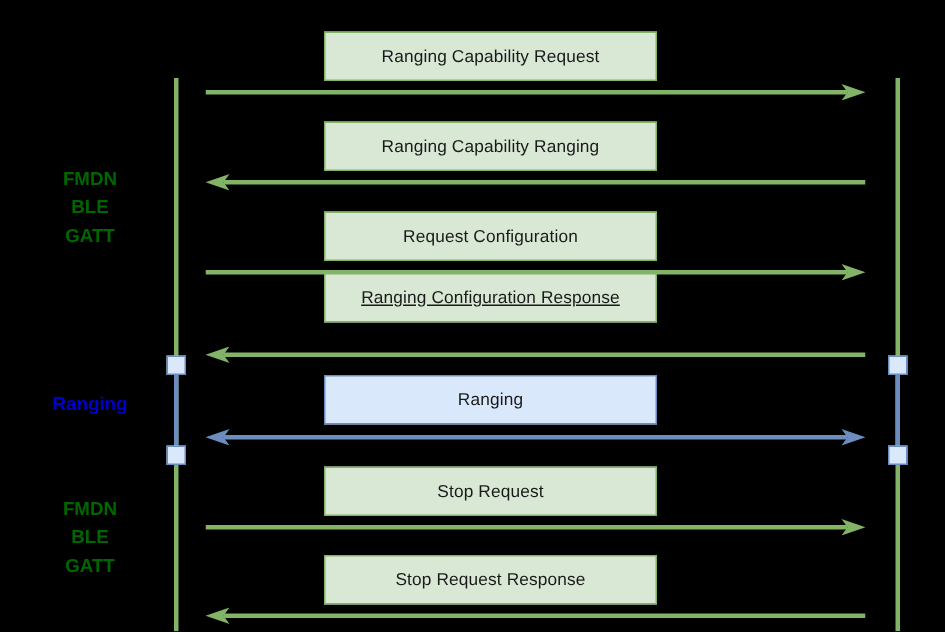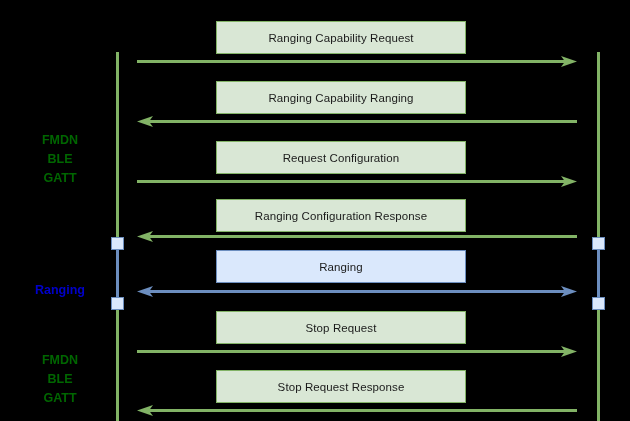--- a/index.html
+++ b/index.html
@@ -33,21 +33,21 @@
   }
   .act-bar {
     position: absolute;
     width: 3px;
     background: #6c8ebf;
   }
   
   .msg-box {
     position: absolute;
     left: 216px;
-    width: 250px;
+    width: 222px;
     height: 33px;
     box-sizing: border-box;
     display: flex;
     align-items: center;
     justify-content: center;
     font-size: 11.5px;
     color: #1a1a1a;
     letter-spacing: 0.1px;
     white-space: nowrap;
   }
@@ -66,21 +66,20 @@
   }
   .arrow svg { display: block; }
   
   .side-label {
     position: absolute;
     text-align: center;
     font-size: 12.5px;
     font-weight: bold;
     line-height: 19px;
     white-space: pre-line;
-    margin-top: 21px;
   }
   .side-label.green { color: #006600; }
   .side-label.blue  { color: #0000cc; }
 </style>
 </head>
 <body>
 
 <div id="canvas">
 
   <div class="lifeline" style="left:116px; top:52px; height:369px;"></div>
@@ -121,21 +120,21 @@
   </div>
 
   <div class="msg-box green" style="top:141px;">Request Configuration</div>
   <div class="arrow" style="left:137px; top:176px; width:440px;">
     <svg width="440" height="11" viewBox="0 0 440 11">
       <line x1="0" y1="5.5" x2="428" y2="5.5" stroke="#82b366" stroke-width="3"></line>
       <path d="M440 5.5 L424 0 L428 5.5 L424 11 Z" fill="#82b366"></path>
     </svg>
   </div>
 
-  <div class="msg-box green" style="top:199px;">Ranging Configuration Response</div>
+  <div class="msg-box green" style="top:182px;text-decoration:underline;">Ranging Configuration Response</div>
   <div class="arrow" style="left:137px; top:231px; width:440px;">
     <svg width="440" height="11" viewBox="0 0 440 11">
       <line x1="12" y1="5.5" x2="440" y2="5.5" stroke="#82b366" stroke-width="3"></line>
       <path d="M0 5.5 L16 0 L12 5.5 L16 11 Z" fill="#82b366"></path>
     </svg>
   </div>
 
   <div class="msg-box blue" style="top:250px;">Ranging</div>
   <div class="arrow" style="left:137px; top:286px; width:440px;">
     <svg width="440" height="11" viewBox="0 0 440 11">

